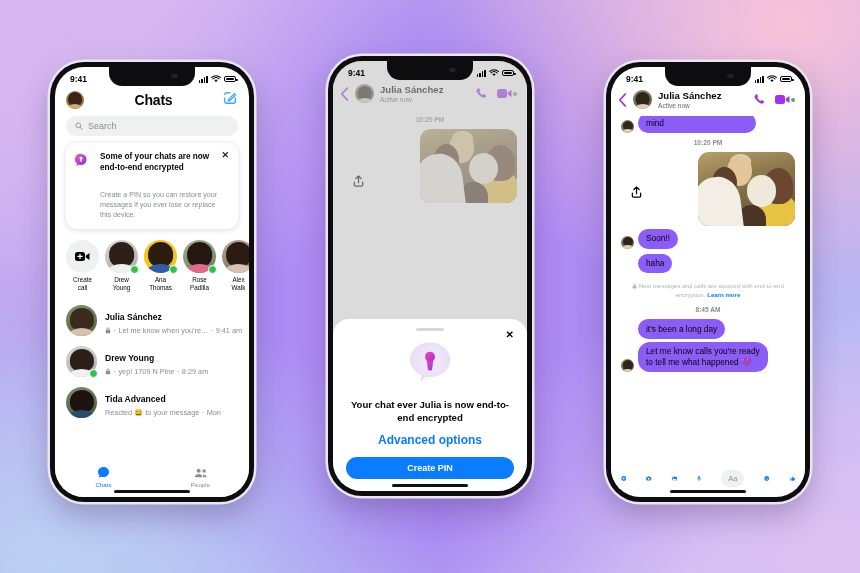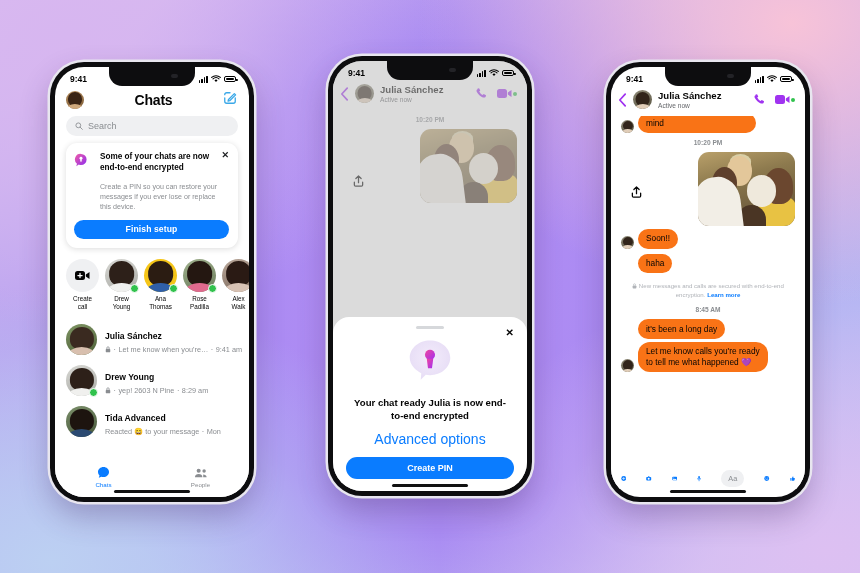--- a/index.html
+++ b/index.html
@@ -125,21 +125,21 @@
   }
   .searchbar span { font-size: 9px; color: #8a8d91; }
 
   .e2ee-card {
     margin: 0 11px; background: #fff; border-radius: 11px;
     box-shadow: 0 1px 6px rgba(0,0,0,.14); padding: 9px 9px 9px 8px; position: relative;
   }
   .e2ee-top { display: flex; gap: 12px; }
   .e2ee-badge { width: 14px; height: 14px; flex: none; margin-top: 1px; }
   .e2ee-title { font-size: 8.2px; font-weight: bold; color: #050505; line-height: 1.32; padding-right: 12px; }
-  .e2ee-sub { font-size: 7.1px; color: #8a8d91; line-height: 1.42; margin-top: 8px; padding-right: 6px; }
+  .e2ee-sub { font-size: 7.1px; color: #8a8d91; line-height: 1.42; margin-top: 16px; padding-right: 6px; }
   .e2ee-x { position: absolute; top: 8px; right: 9px; font-size: 9px; font-weight: bold; color: #1c1e21; line-height: 1; }
   .btn-blue {
     margin-top: 8px; height: 19px; border-radius: 10px; background: #0a7cff;
     display: flex; align-items: center; justify-content: center;
     color: #fff; font-size: 8.6px; font-weight: bold; letter-spacing: .1px;
   }
 
   .carousel { display: flex; gap: 6px; padding: 11px 0 8px 11px; overflow: hidden; }
   .car-item { width: 33px; flex: none; text-align: center; }
   .car-av-wrap { position: relative; width: 33px; height: 33px; margin: 0 auto; }
@@ -190,21 +190,21 @@
   .photo .p-f { position: absolute; right: 2%; top: 22%; width: 30%; height: 48%;
     background: #6b472f; border-radius: 50% 50% 40% 40%; }
   .photo .p-g { position: absolute; right: -2%; bottom: -6%; width: 40%; height: 48%;
     background: #e8c243; border-radius: 42% 42% 0 0; }
   .photo .p-h { position: absolute; left: 40%; bottom: -12%; width: 30%; height: 40%;
     background: #4a3524; border-radius: 50% 50% 0 0; }
 
   .share-ic { position: absolute; left: 10px; top: 46px; }
 
   .bubble {
-    display: inline-block; background: #f97316; color: #050505;
+    display: inline-block; background: #8b5cf6; color: #050505;
     border-radius: 12px; padding: 4.5px 8px; font-size: 8.3px; line-height: 1.3;
     max-width: 130px;
   }
   .bub-row { display: flex; align-items: flex-end; gap: 4px; margin-top: 3px; }
   .bub-row .av { width: 13px; height: 13px; }
   .bub-indent { margin-left: 17px; }
 
   .enc-note { text-align: center; font-size: 6.1px; color: #b0b3b8; line-height: 1.45;
     margin: 9px 8px 2px; }
   .enc-note a { color: #0a7cff; font-weight: bold; text-decoration: none; }
@@ -221,21 +221,21 @@
   .sheet {
     position: absolute; left: 0; right: 0; bottom: 0; z-index: 30;
     background: #fff; border-radius: 16px 16px 29px 29px; padding: 9px 13px 12px;
     text-align: center;
   }
   .sheet-handle { width: 28px; height: 3px; border-radius: 2px; background: #d6d8db; margin: 0 auto 4px; }
   .sheet-x { position: absolute; top: 11px; right: 13px; font-size: 10px; font-weight: bold; color: #050505; line-height: 1; }
   .lock-art { width: 54px; height: 54px; margin: 6px auto 8px; position: relative; }
   .sheet-title { font-size: 9.6px; font-weight: bold; color: #050505; line-height: 1.34; padding: 0 4px; }
   .sheet-body { font-size: 7.4px; color: #8a8d91; line-height: 1.48; margin-top: 6px; padding: 0 2px; }
-  .sheet-link { font-size: 14px; font-weight: normal; color: #0a7cff; margin-top: 8px; }
+  .sheet-link { font-size: 12px; font-weight: bold; color: #0a7cff; margin-top: 8px; }
   .sheet-btn { margin-top: 10px; height: 22px; border-radius: 11px; background: #0a7cff;
     display: flex; align-items: center; justify-content: center;
     color: #fff; font-size: 9px; font-weight: bold; }
 </style>
 </head>
 <body>
 
 <div id="bg"></div>
 
 <div class="phone" id="phone1">
@@ -292,21 +292,20 @@
             </defs>
           <path d="M8 1a6.4 6.4 0 0 1 0 12.8c-.9 0-1.8-.2-2.5-.6L2.6 15l.8-2.7A6.4 6.4 0 0 1 8 1z" fill="url(#g1)"></path>
           <circle cx="8" cy="6" r="1.7" fill="#fff"></circle>
           <path d="M6.9 7.2h2.2L8.6 10H7.4z" fill="#fff"></path>
         </svg>
         <div>
           <div class="e2ee-title">Some of your chats are now end-to-end encrypted</div>
           <div class="e2ee-sub">Create a PIN so you can restore your messages if you ever lose or replace this device.</div>
         </div>
       </div>
-      <div class="btn-blue">Finish setup</div>
     </div>
 
     <div class="carousel">
       <div class="car-item">
         <div class="car-av-wrap">
           <div class="car-create">
             <svg width="15" height="11" viewBox="0 0 18 13">
               <rect x="0" y="1" width="12" height="11" rx="3" fill="#050505"></rect>
               <path d="M13 5.2 17.4 2.4v8.2L13 7.8z" fill="#050505"></path>
               <path d="M6 4v5M3.5 6.5h5" stroke="#fff" stroke-width="1.5" stroke-linecap="round"></path>
@@ -373,21 +372,21 @@
           <span class="dot-online"></span>
         </span>
       <span>
         <span class="chat-name">Drew Young</span>
         <span class="chat-prev">
           <svg width="6" height="7" viewBox="0 0 8 9">
               <rect x="1" y="3.6" width="6" height="4.7" rx="1.2" fill="#8a8d91"></rect>
               <path d="M2.4 3.6V2.5a1.6 1.6 0 0 1 3.2 0v1.1" stroke="#8a8d91" stroke-width="1" fill="none"></path>
             </svg>
           <span>·</span>
-            <span>yep! 2603 N Pine</span>
+            <span>yep! 1709 N Pine</span>
             <span>·</span>
             <span>8:29 am</span>
         </span>
       </span>
     </div>
 
     <div class="chat-row">
       <span class="chat-av-wrap">
           <span class="av a-tida" style="width:31px;height:31px;display:block"></span>
         </span>
@@ -505,21 +504,21 @@
               <stop offset="0" stop-color="#f0489f"></stop>
                 <stop offset="50" stop-color="#a32df0"></stop>
               <stop offset="1" stop-color="#4a6df0"></stop>
             </linearGradient>
           </defs>
           <path d="M30 6c12.5 0 22.5 8.6 22.5 19.3S42.5 44.6 30 44.6c-1.6 0-3.2-.1-4.7-.4l-5.6 5.5.6-7.1C14 39.2 7.5 33 7.5 25.3 7.5 14.6 17.5 6 30 6z" fill="url(#bub)"></path>
           <circle cx="30" cy="22" r="5.6" fill="url(#key)"></circle>
           <path d="M26.4 26.5h7.2L32.2 37h-4.4z" fill="url(#key)"></path>
         </svg>
       </div>
-      <div class="sheet-title">Your chat ready Julia is now end-to-end encrypted</div>
+      <div class="sheet-title">Your chat ever Julia is now end-to-end encrypted</div>
       <div class="sheet-link">Advanced options</div>
       <div class="sheet-btn">Create PIN</div>
     </div>
 
     <div class="home-ind"></div>
   </div>
 </div>
 
 <div class="phone" id="phone3">
   <div class="screen">

